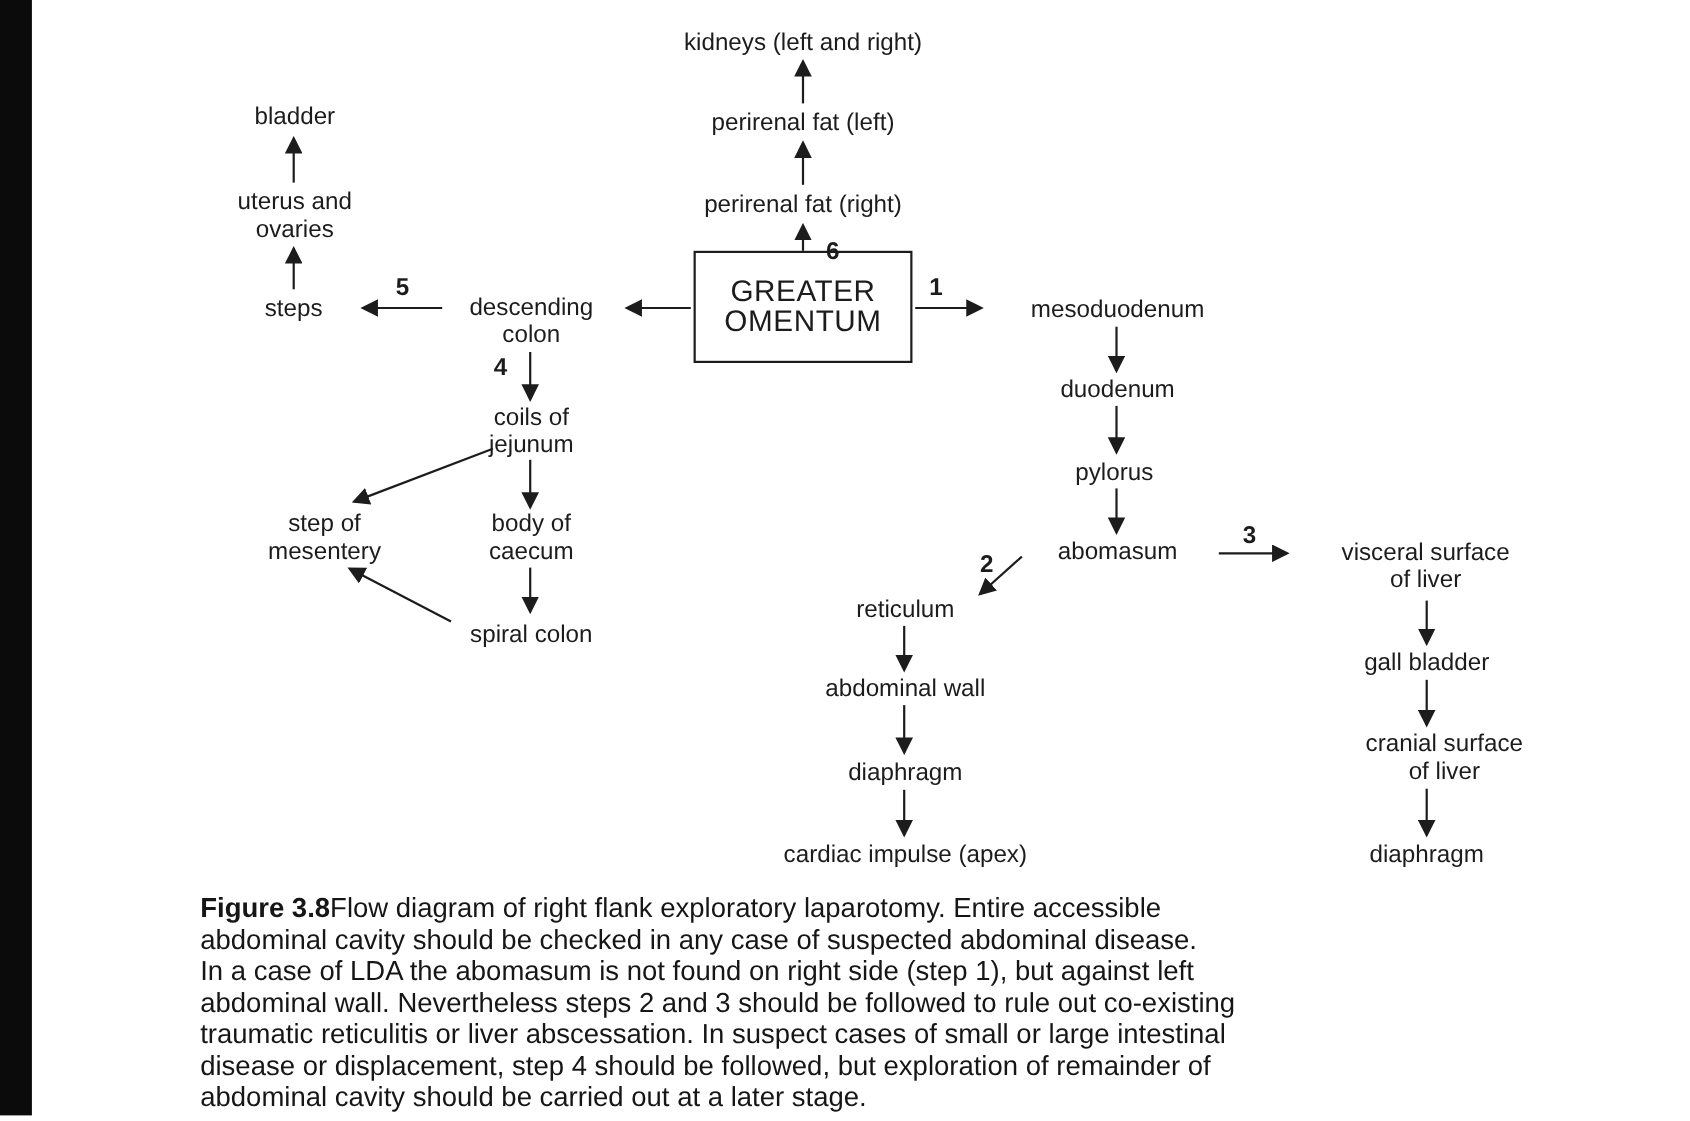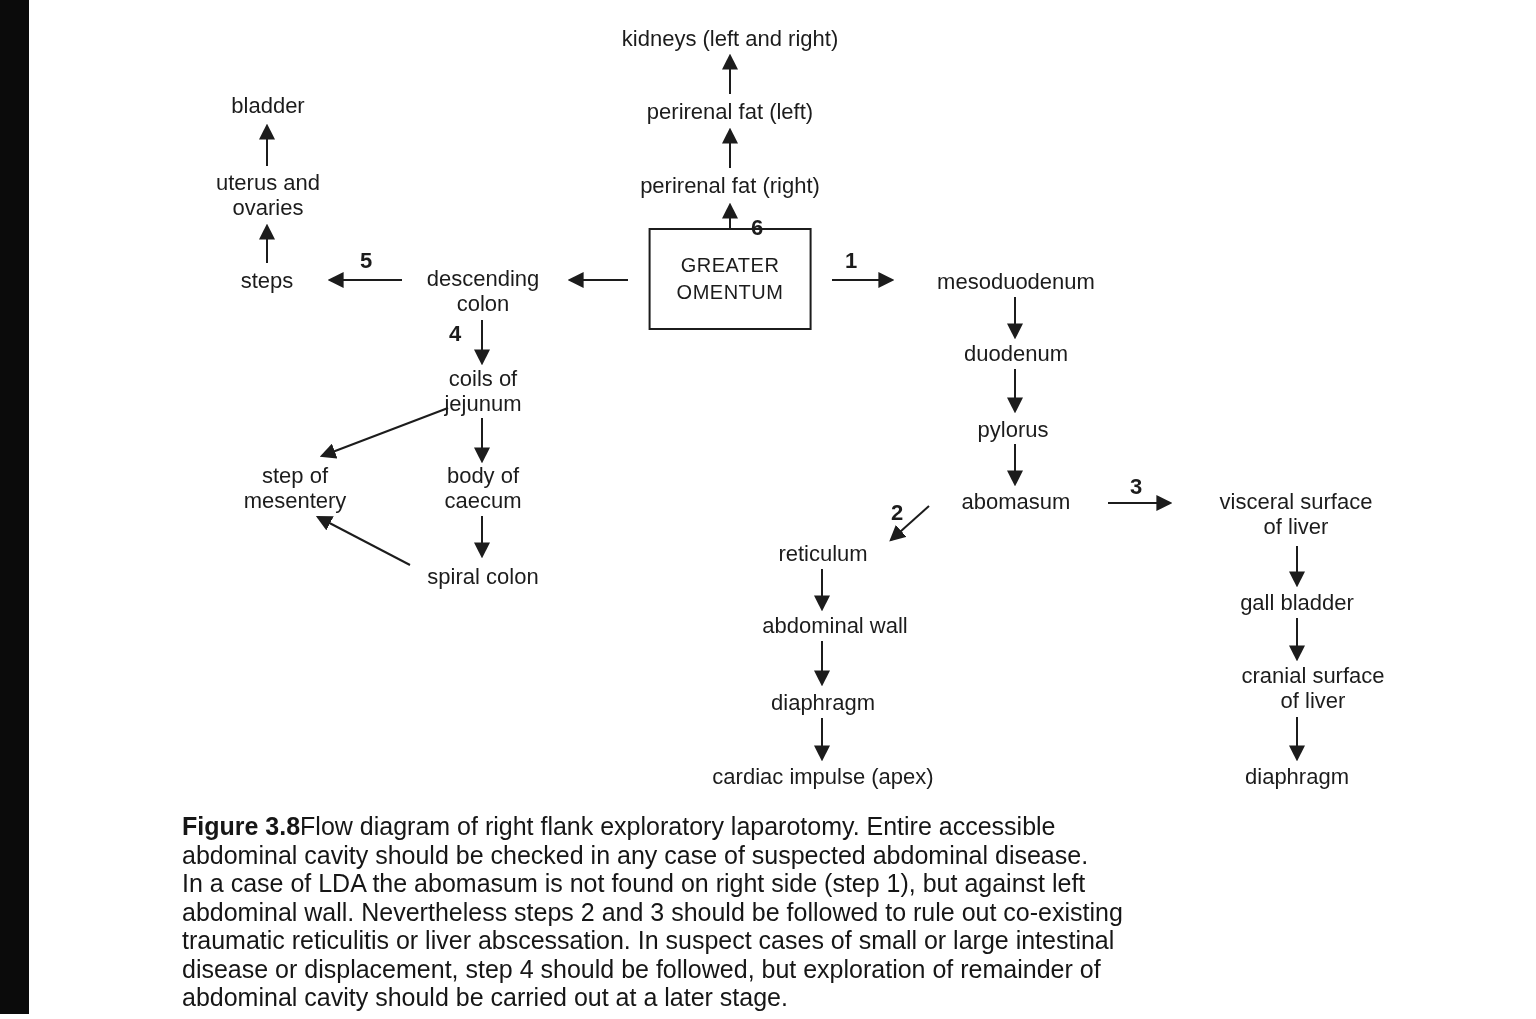--- a/index.html
+++ b/index.html
@@ -30,21 +30,21 @@
     text-align: center;
     white-space: pre-line;
     font-size: 22px;
     line-height: 25px;
     color: #1c1c1c;
   }
   .box-node {
     border: 2px solid #1c1c1c;
     background: #ffffff;
     padding: 22px 26px;
-    font-size: 20px;
+    font-size: 27px;
     line-height: 27px;
     letter-spacing: 0.5px;
   }
   .step {
     position: absolute;
     transform: translate(-50%, -50%);
     font-size: 22px;
     font-weight: 700;
     color: #1c1c1c;
   }
@@ -115,21 +115,21 @@
 jejunum</div>
   <div class="node" style="left:295px; top:488px;">step of
 mesentery</div>
   <div class="node" style="left:483px; top:488px;">body of
 caecum</div>
   <div class="node" style="left:483px; top:576px;">spiral colon</div>
   <div class="node" style="left:1016px; top:353px;">duodenum</div>
   <div class="node" style="left:1013px; top:429px;">pylorus</div>
   <div class="node" style="left:1016px; top:501px;">abomasum</div>
   <div class="node" style="left:823px; top:553px;">reticulum</div>
-  <div class="node" style="left:823px; top:625px;margin-left:12px;">abdominal wall</div>
+  <div class="node" style="left:823px; top:625px;">abdominal wall</div>
   <div class="node" style="left:823px; top:702px;">diaphragm</div>
   <div class="node" style="left:823px; top:776px;">cardiac impulse (apex)</div>
   <div class="node" style="left:1296px; top:514px;">visceral surface
 of liver</div>
   <div class="node" style="left:1297px; top:602px;">gall bladder</div>
   <div class="node" style="left:1297px; top:688px;margin-left:16px;">cranial surface
 of liver</div>
   <div class="node" style="left:1297px; top:776px;">diaphragm</div>
 
   <div class="step" style="left:757px; top:228px;">6</div>

